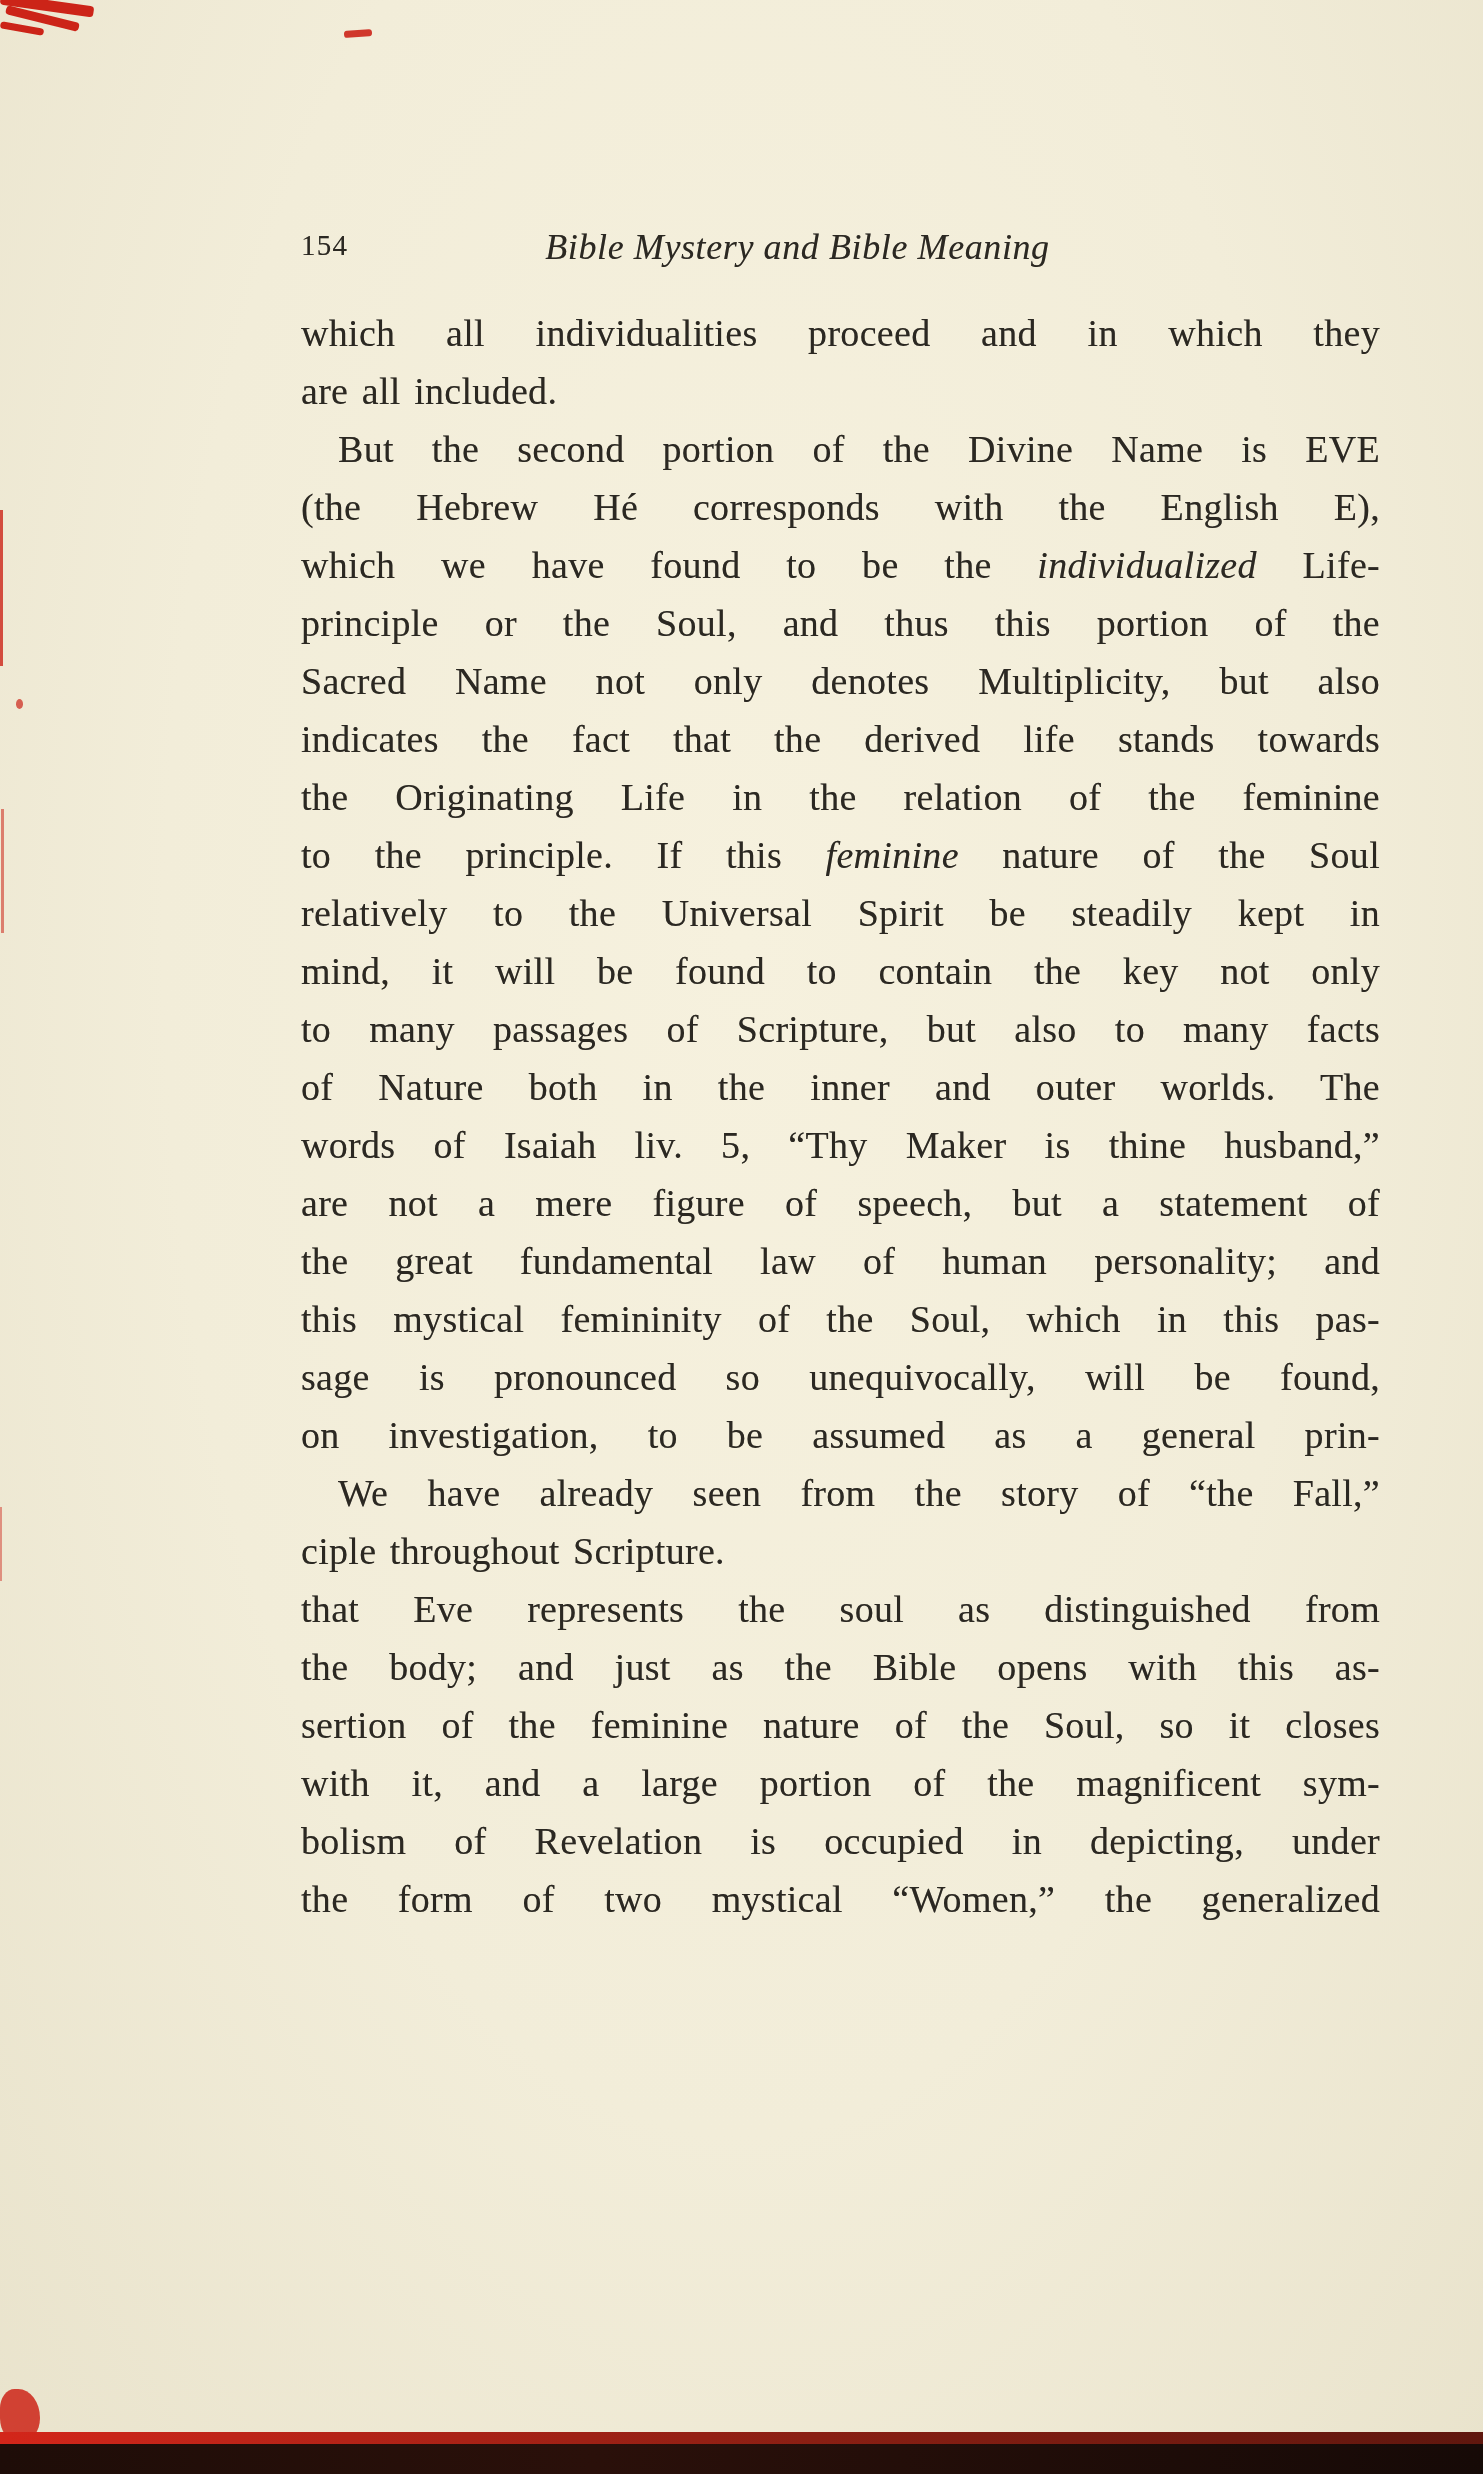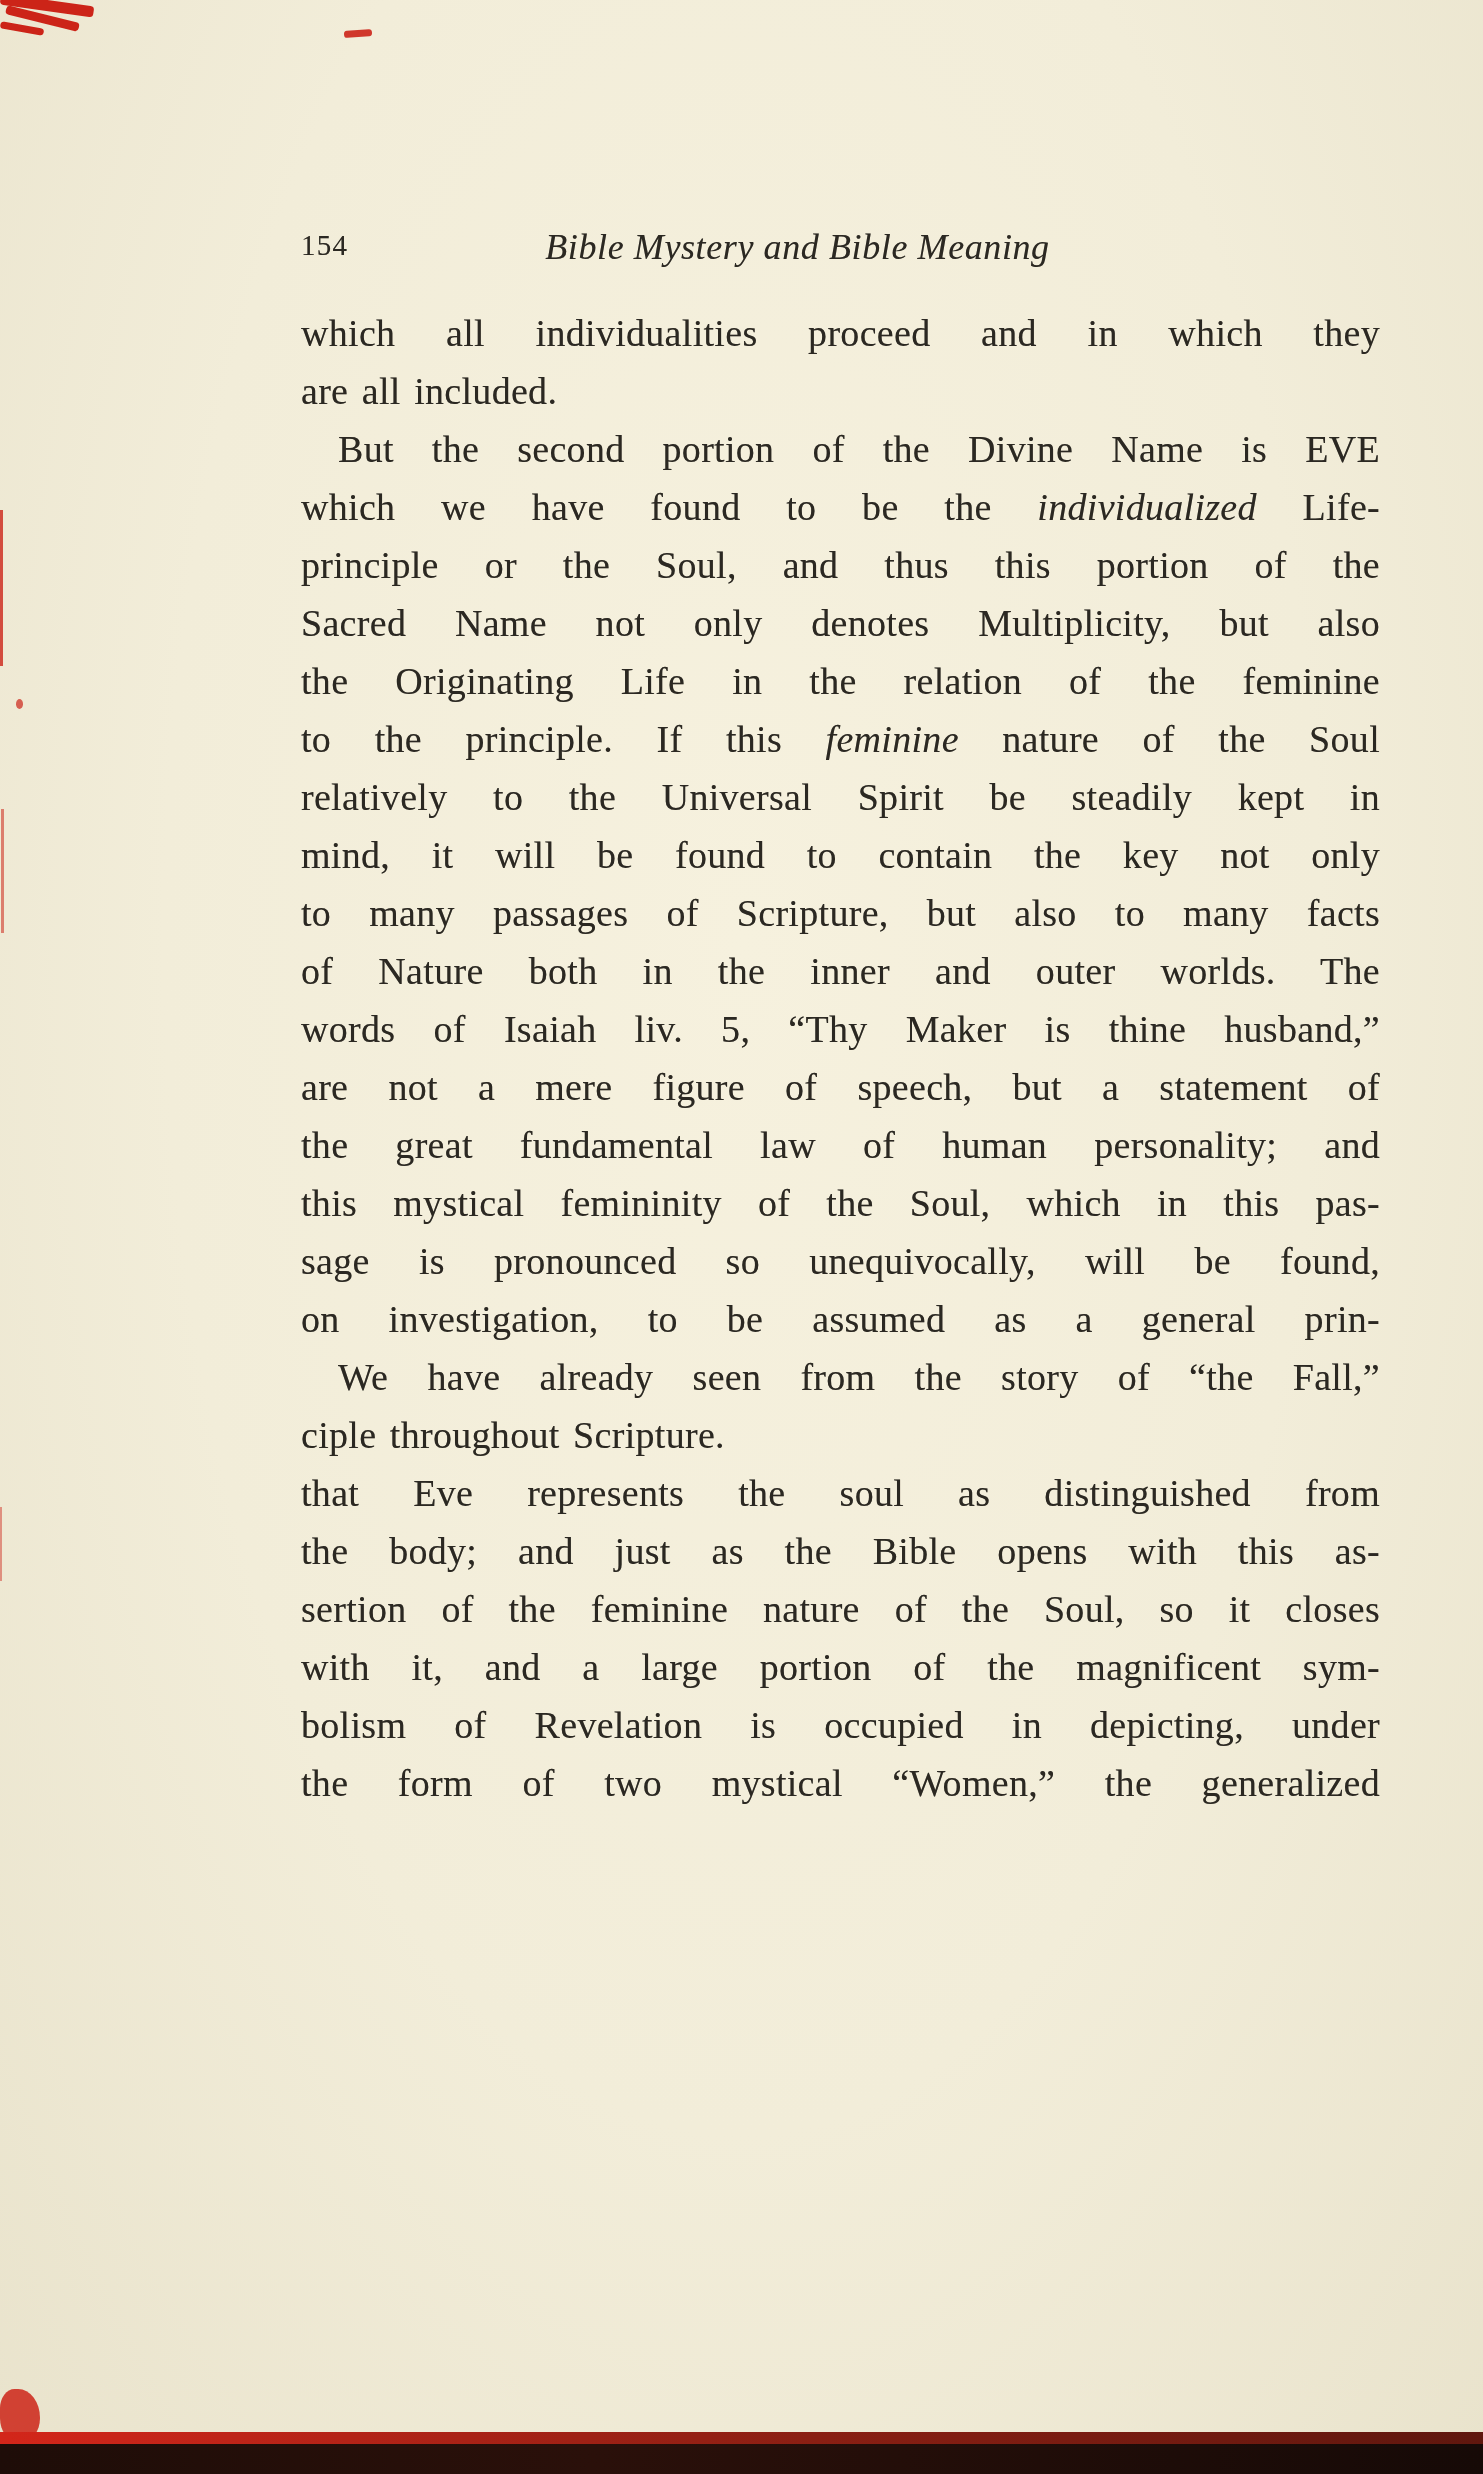--- a/index.html
+++ b/index.html
@@ -88,23 +88,25 @@
 
   <div class="header">
     <span class="pagenum">154</span>
     <span class="running-title">Bible Mystery and Bible Meaning</span>
   </div>
 
   <div class="body-text" id="body-text">
       <div class="line just"><span>which all individualities proceed and in which they</span></div>
       <div class="line nojust"><span>are all included.</span></div>
       <div class="line just indent"><span>But the second portion of the Divine Name is EVE</span></div>
+      <div class="line just"><span>(the Hebrew Hé corresponds with the English E),</span></div>
       <div class="line just"><span>which we have found to be the </span><i>individualized</i><span> Life-</span></div>
       <div class="line just"><span>principle or the Soul, and thus this portion of the</span></div>
       <div class="line just"><span>Sacred Name not only denotes Multiplicity, but also</span></div>
+      <div class="line just"><span>indicates the fact that the derived life stands towards</span></div>
       <div class="line just"><span>the Originating Life in the relation of the feminine</span></div>
       <div class="line just"><span>to the principle.  If this </span><i>feminine</i><span> nature of the Soul</span></div>
       <div class="line just"><span>relatively to the Universal Spirit be steadily kept in</span></div>
       <div class="line just"><span>mind, it will be found to contain the key not only</span></div>
       <div class="line just"><span>to many passages of Scripture, but also to many facts</span></div>
       <div class="line just"><span>of Nature both in the inner and outer worlds.  The</span></div>
       <div class="line just"><span>words of Isaiah liv. 5, “Thy Maker is thine husband,”</span></div>
       <div class="line just"><span>are not a mere figure of speech, but a statement of</span></div>
       <div class="line just"><span>the great fundamental law of human personality; and</span></div>
       <div class="line just"><span>this mystical femininity of the Soul, which in this pas-</span></div>

